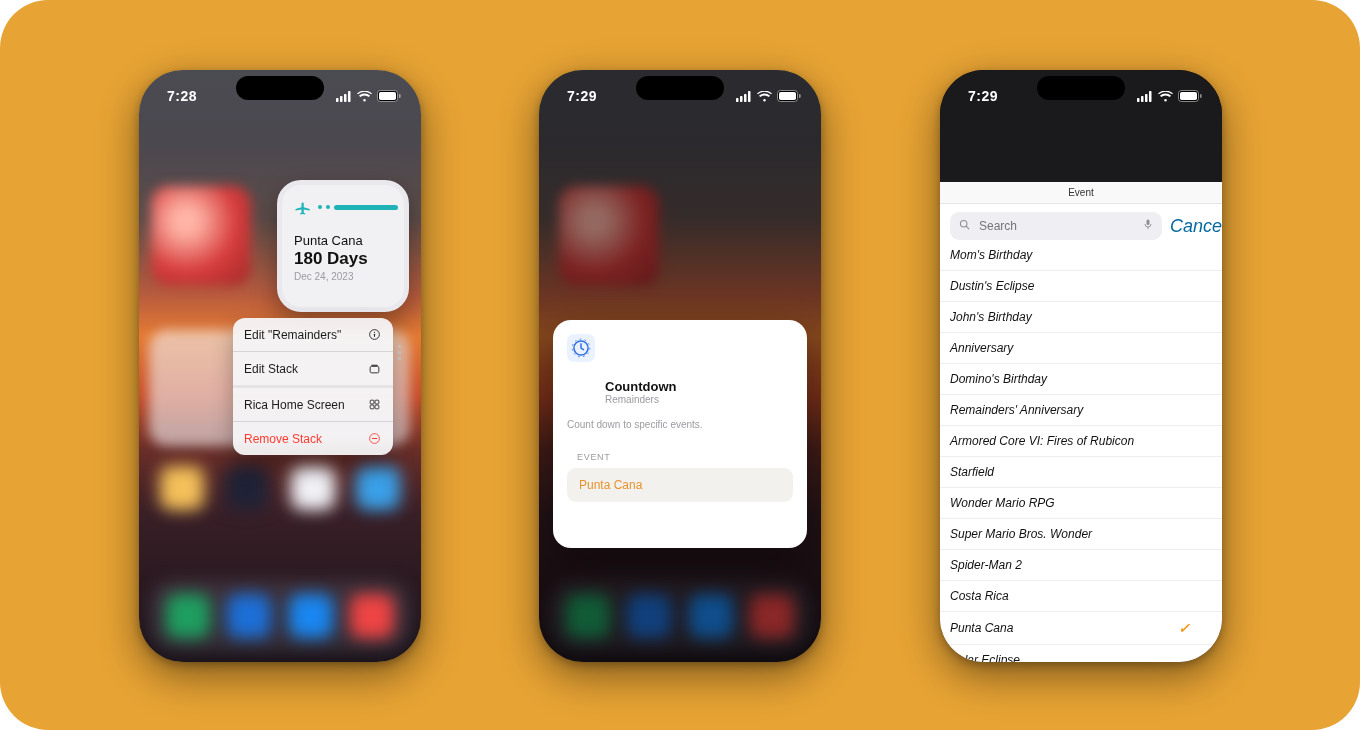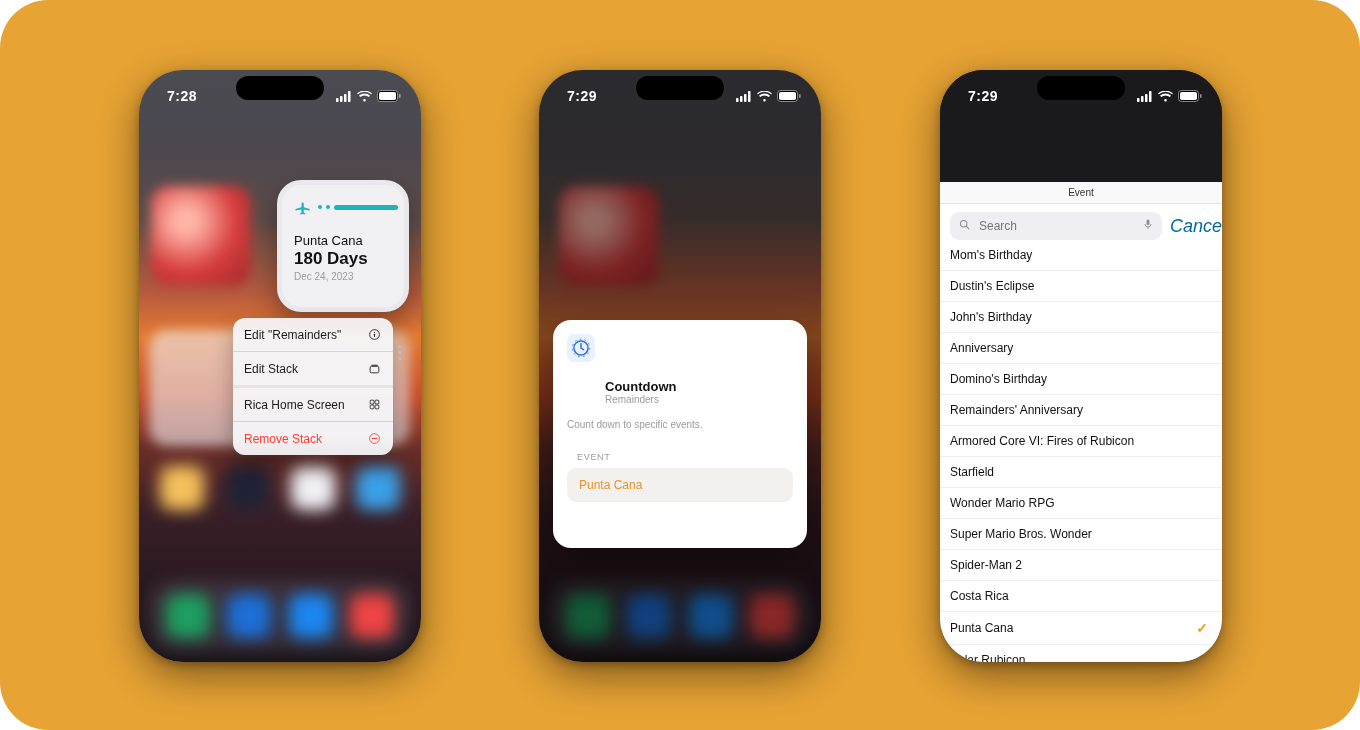--- a/index.html
+++ b/index.html
@@ -117,21 +117,21 @@
   .event-toolbar { display:flex; gap:8px; align-items:center; padding:8px 10px; background:#fff; border-bottom:0.5px solid #e9e9ee;}
   .search {
     flex:1; display:flex; align-items:center; gap:8px;
     background:#efeef2; border-radius:9px; padding:5px 8px; height:28px;
   }
   .search .mag { color:#8e8e93; }
   .search input { border:none; outline:none; background:transparent; flex:1; font-size:12px; color:#333; }
   .search .mic { color:#8e8e93; }
   .cancel { font-size:18px; color:#0369a1; cursor:pointer;font-style:italic; }
   .elist { position:absolute; top:170px; left:0; right:0; bottom:0; overflow:hidden auto; background:#fff;}
-  .elist .erow { display:flex; align-items:center; justify-content:space-between; padding: 8px 14px 8px 10px; font-size:12px; color:#111; border-bottom:0.5px solid #eee; cursor:pointer; min-height:28px;}
+  .elist .erow { display:flex; align-items:center; justify-content:space-between; padding: 8px 32px 8px 10px; font-size:12px; color:#111; border-bottom:0.5px solid #eee; cursor:pointer; min-height:28px;font-style:italic;}
   .elist .check { color:#f39b1c; font-size:14px; font-weight:700; }
 
   
   .p3 .event-titlebar { position:absolute; top:112px; left:0; right:0;}
   .p3 .event-toolbar  { position:absolute; top:134px; left:0; right:0;}
 </style>
 </head>
 <body>
 
 <div class="stage">
@@ -392,18 +392,18 @@
           <span>Spider-Man 2</span>
         </div>
         <div class="erow">
           <span>Costa Rica</span>
         </div>
         <div class="erow">
           <span>Punta Cana</span>
           <span class="check">✓</span>
         </div>
         <div class="erow">
-          <span>Solar Rubicon</span>
+          <span>Solar Eclipse</span>
         </div>
       </div>
   </div>
 
 </div>
 
 </body></html>

